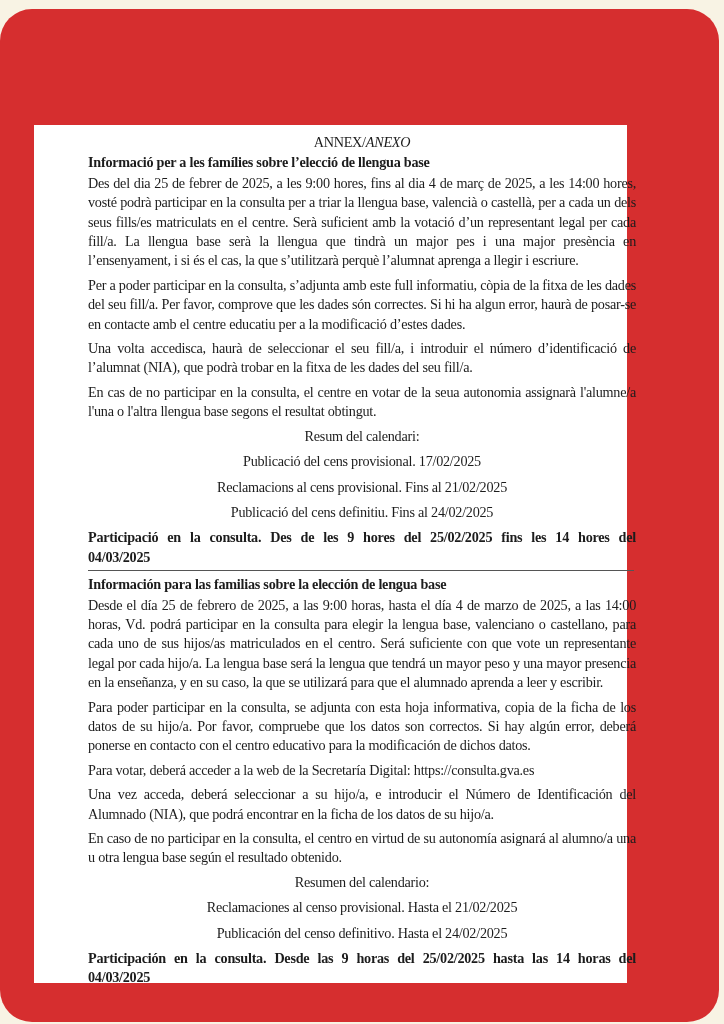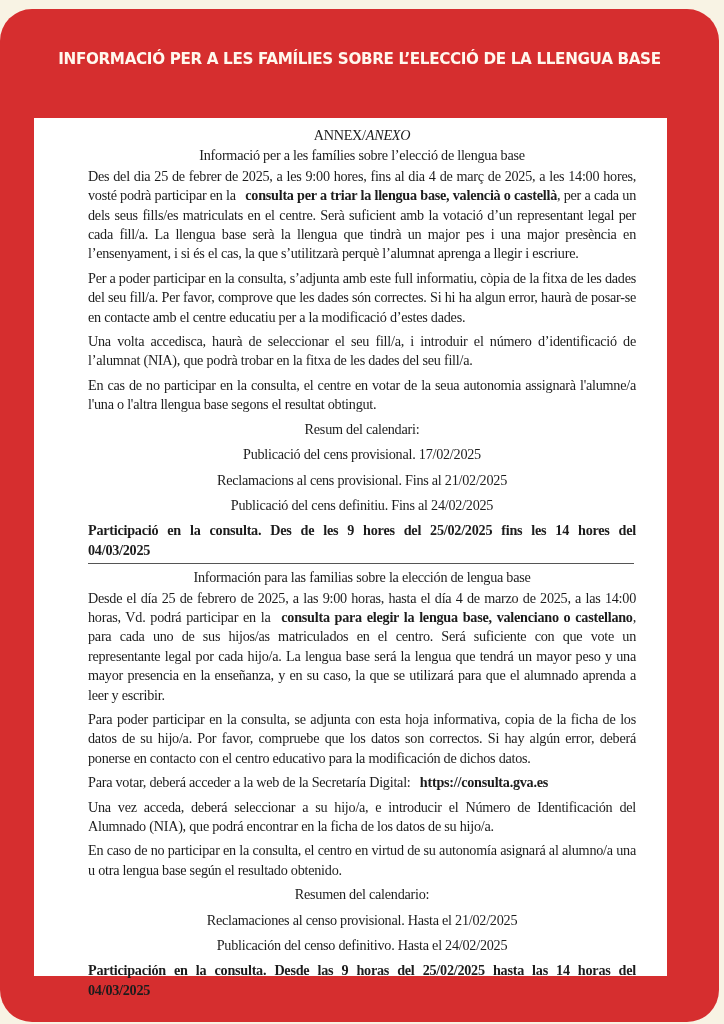--- a/index.html
+++ b/index.html
@@ -32,73 +32,70 @@
       font-family: "DejaVu Sans", sans-serif;
       font-weight: bold;
       font-size: 15.2px;
       line-height: 24px;
       letter-spacing: -0.35px;
     }
     .banner div { white-space: nowrap; }
     .doc {
       position: absolute;
       left: 34px;
-      top: 118px;
+      top: 125px;
       width: 593px;
       height: 858px;
       background: #ffffff;
-      padding-left: 40px;
     }
     .text {
       position: absolute;
       left: 54px;
       top: 8px;
       width: 548px;
       font-family: "Liberation Serif", serif;
       font-size: 14.2px;
       line-height: 19.4px;
       color: #1c1c1c;
       letter-spacing: -0.25px;
     }
     .annex {
       text-align: center;
       margin: 0 0 1px 0;
     }
     .annex i { font-style: italic; }
     .sec-title {
-      text-align: center;
-      font-weight: normal;
+      font-weight: bold;
       margin: 0 0 1px 0;
     }
     p {
       margin: 0 0 5px 0;
       text-align: justify;
     }
     p.cal { margin: 0 0 6px 0; text-align: center; }
     p.cal-bold {
       font-weight: bold;
       text-align: justify;
       text-align-last: left;
       margin: 0;
       word-spacing: 2px;
     }
-    b { font-weight: bold; margin-left: 6px; }
+    b { font-weight: normal; }
     .sep {
       border: none;
       border-top: 1px solid #555;
       margin: 3px 0 4px 0;
       width: 546px;
     }
   </style>
 </head>
 <body>
 
 <div class="panel">
   <div class="banner">
-    <div>INFORMACIÓ PER A LES FAMÍLIES SOBRE L’ELECCIÓ DE LA LLENGUA BASE</div>
   </div>
 </div>
 
 <div class="doc">
   <div class="text">
 
     <div class="annex"><span>ANNEX/</span><i>ANEXO</i></div>
 
     <div class="sec-title">Informació per a les famílies sobre l’elecció de llengua base</div>
     <p><span>Des del dia 25 de febrer de 2025, a les 9:00 hores, fins al dia 4 de març de 2025, a les 14:00 hores, vosté podrà participar en la </span><b>consulta per a triar la llengua base, valencià o castellà</b><span>, per a cada un dels seus fills/es matriculats en el centre. Serà suficient amb la votació d’un representant legal per cada fill/a. La llengua base serà la llengua que tindrà un major pes i una major presència en l’ensenyament, i si és el cas, la que s’utilitzarà perquè l’alumnat aprenga a llegir i escriure.</span></p>

